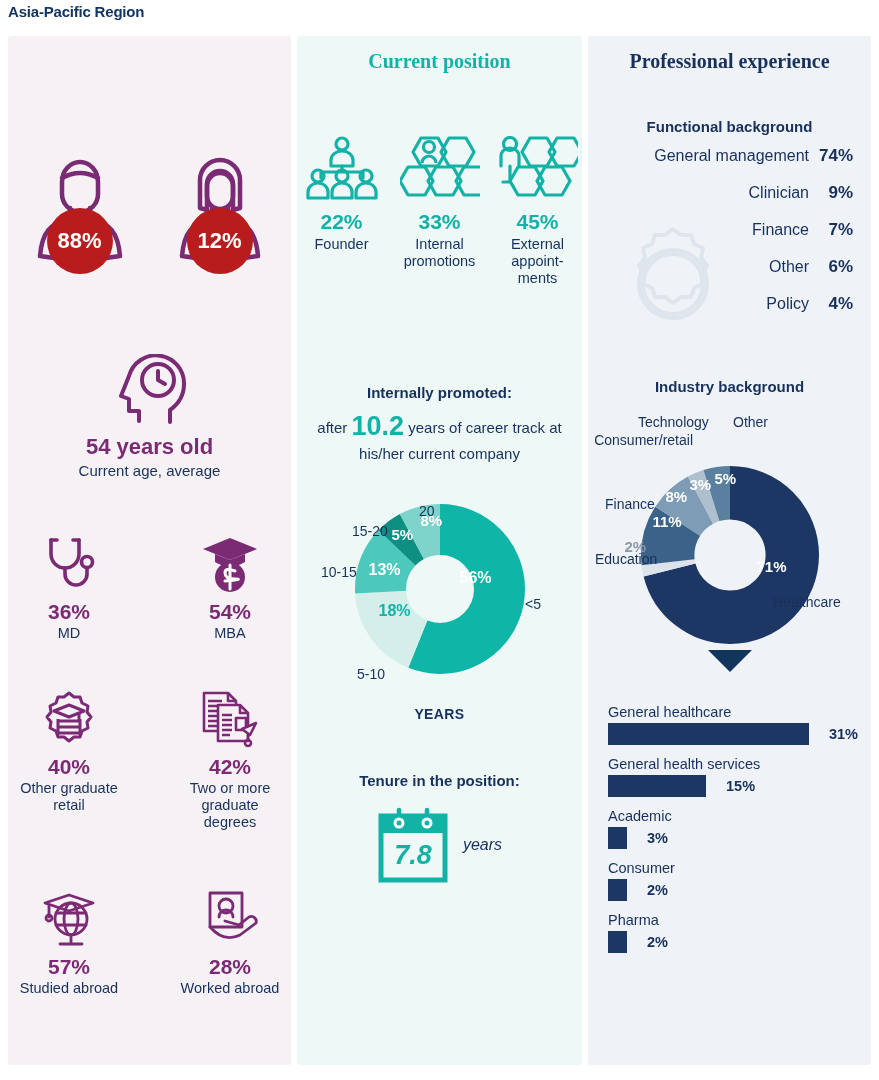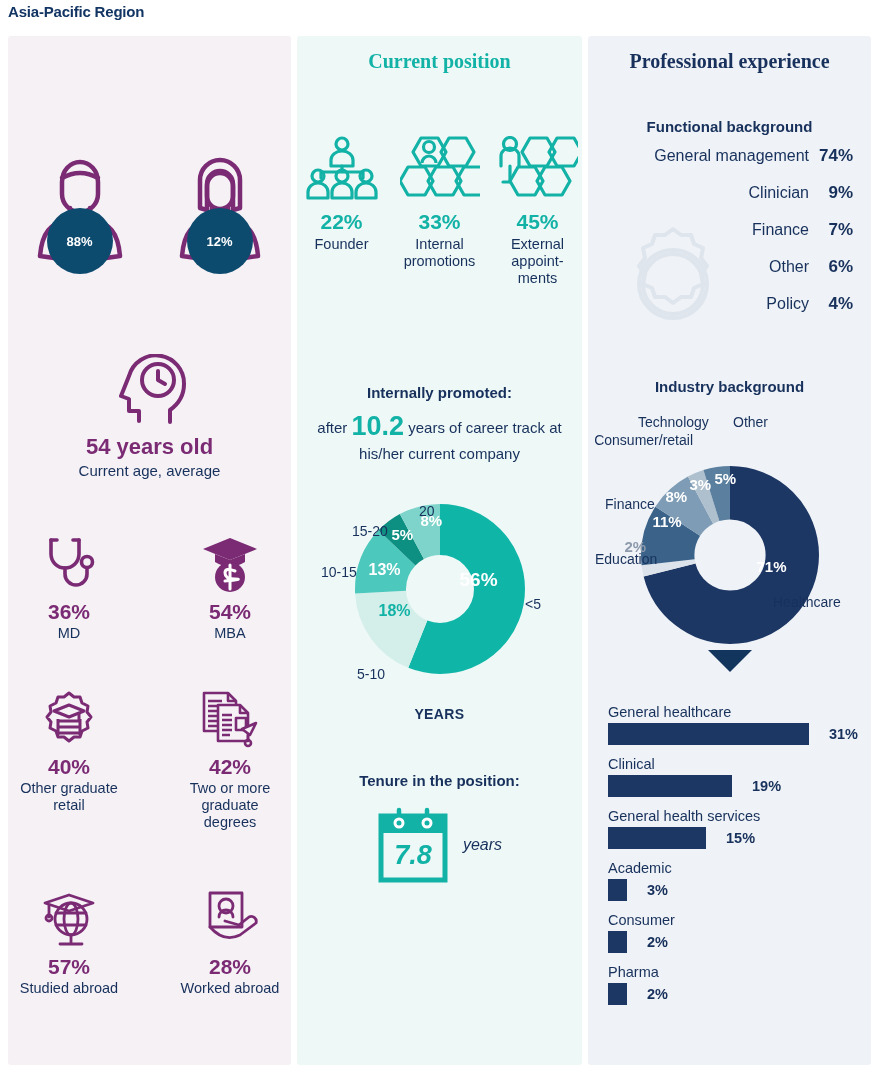--- a/index.html
+++ b/index.html
@@ -29,22 +29,22 @@
   .t-purple { color:#7b2a74; }
   .t-teal   { color:#12b2a6; }
   .t-navy   { color:#17315c; }
 
   
   .people-row { position:absolute; top:110px; left:0; width:283px;
                 display:flex; justify-content:center; gap:40px; }
   .person { position:relative; width:100px; height:125px; }
   .bubble {
     position:absolute; left:50%; top:62px; transform:translateX(-50%);
-    width:66px; height:66px; border-radius:50%; background:#0c4a6e;
-    color:#fff; font-size:13px; font-weight:bold;
+    width:66px; height:66px; border-radius:50%; background:#b91c1c;
+    color:#fff; font-size:22px; font-weight:bold;
     display:flex; align-items:center; justify-content:center;
   }
   .age-block { position:absolute; top:318px; left:0; width:283px; text-align:center; }
   .age-num { font-size:22px; font-weight:bold; color:#7b2a74; margin-top:4px; }
   .age-lbl { font-size:15px; color:#17315c; margin-top:2px; }
 
   .grid2 { position:absolute; left:0; width:283px;
            display:flex; justify-content:center; gap:56px; }
   .g1 { top:500px; }
   .g2 { top:655px; }
@@ -340,21 +340,21 @@
         <g transform="rotate(-90 50 50)">
 
           <circle r="35" cx="50" cy="50" fill="transparent" stroke="#0fb6a8" stroke-width="30" stroke-dasharray="123.15 96.76" stroke-dashoffset="0"></circle>
           <circle r="35" cx="50" cy="50" fill="transparent" stroke="#d4efe9" stroke-width="30" stroke-dasharray="39.58 180.33" stroke-dashoffset="-123.15"></circle>
           <circle r="35" cx="50" cy="50" fill="transparent" stroke="#4cc8bd" stroke-width="30" stroke-dasharray="28.59 191.32" stroke-dashoffset="-162.73"></circle>
           <circle r="35" cx="50" cy="50" fill="transparent" stroke="#0d8f82" stroke-width="30" stroke-dasharray="11.00 208.91" stroke-dashoffset="-191.32"></circle>
           <circle r="35" cx="50" cy="50" fill="transparent" stroke="#7ed4ca" stroke-width="30" stroke-dasharray="17.59 202.32" stroke-dashoffset="-202.32"></circle>
         </g>
       </svg>
 
-      <div style="position:absolute;left:105px;top:65px;font-size:19px;font-weight:bold;color:#fff;">56%</div>
+      <div style="position:absolute;left:105px;top:65px;font-size:16px;font-weight:bold;color:#fff;">56%</div>
       <div style="position:absolute;left:24px;top:98px;font-size:16px;font-weight:bold;color:#12b2a6;">18%</div>
       <div style="position:absolute;left:14px;top:57px;font-size:16px;font-weight:bold;color:#fff;">13%</div>
       <div style="position:absolute;left:37px;top:22px;font-size:15px;font-weight:bold;color:#fff;">5%</div>
       <div style="position:absolute;left:66px;top:8px;font-size:15px;font-weight:bold;color:#fff;">8%</div>
     </div>
 
     <div class="dlab" style="left:228px;top:560px;">&lt;5</div>
     <div class="dlab" style="left:60px;top:630px;">5-10</div>
     <div class="dlab" style="left:24px;top:528px;">10-15</div>
     <div class="dlab" style="left:55px;top:487px;">15-20</div>
@@ -446,27 +446,20 @@
 
     <div class="bars">
       <div class="bar-item">
         <div class="bar-name">General healthcare</div>
         <div class="bar-line">
           <div class="bar-fill" style="width:202px;"></div>
           <div class="bar-val">31%</div>
         </div>
       </div>
       <div class="bar-item">
-        <div class="bar-name">Clinical</div>
-        <div class="bar-line">
-          <div class="bar-fill" style="width:124px;"></div>
-          <div class="bar-val">19%</div>
-        </div>
-      </div>
-      <div class="bar-item">
         <div class="bar-name">General health services</div>
         <div class="bar-line">
           <div class="bar-fill" style="width:98px;"></div>
           <div class="bar-val">15%</div>
         </div>
       </div>
       <div class="bar-item">
         <div class="bar-name">Academic</div>
         <div class="bar-line">
           <div class="bar-fill" style="width:19px;"></div>

